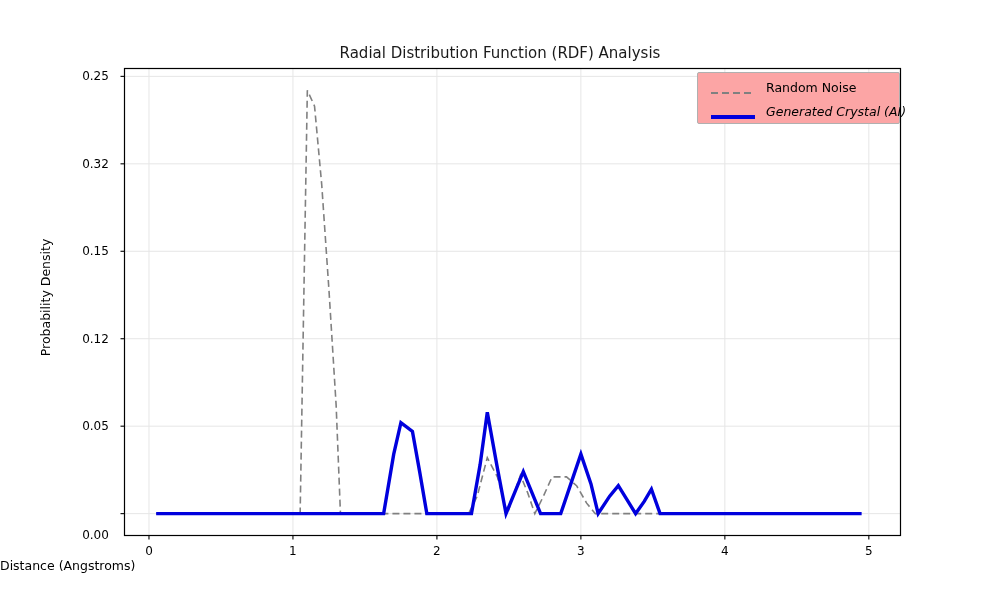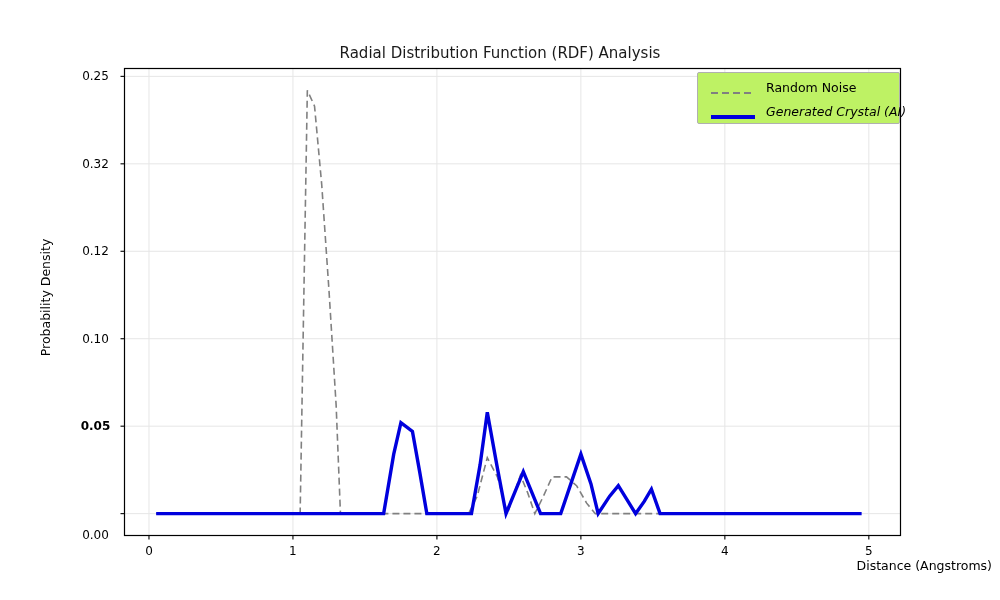--- a/index.html
+++ b/index.html
@@ -8,30 +8,30 @@
     font-family:"DejaVu Sans","Liberation Sans",sans-serif;
     overflow:hidden;
   }
   #figure{position:relative;width:1000px;height:600px;background:#ffffff;}
   #plot-svg{position:absolute;left:0;top:0;width:1000px;height:600px;}
   .txt{position:absolute;color:#000000;white-space:nowrap;}
   #chart-title{
     left:0;top:44px;width:1000px;text-align:center;
     font-size:15px;color:#1a1a1a;
   }
-  #xlabel{left:0;top:558px;width:992px;text-align:right;font-size:12.5px;}
+  #xlabel{left:0;top:558px;width:992px;text-align:left;font-size:12.5px;}
   #ylabel{
     left:-155px;top:290px;width:400px;text-align:center;font-size:12.5px;
     transform:rotate(-90deg);transform-origin:center center;
   }
   .tick-x{font-size:12px;text-align:center;transform:translateX(-50%);}
   .tick-y{font-size:12px;text-align:center;transform:translateY(-50%);}
   #legend-box{
     position:absolute;left:697px;top:72px;width:203px;height:52px;
-    background:#bef264;border:1px solid #b0b0b0;border-radius:2px;
+    background:#fca5a5;border:1px solid #b0b0b0;border-radius:2px;
     box-sizing:border-box;
   }
   .legend-row{position:absolute;left:8px;height:22px;}
   .legend-label{
     position:absolute;left:60px;top:50%;transform:translateY(-50%);
     font-size:12.5px;color:#000000;white-space:nowrap;
   }
   .legend-swatch{position:absolute;left:4px;top:50%;width:46px;}
 </style>
 </head>
@@ -80,23 +80,23 @@
   <div id="xticks-layer">
       <div class="txt tick-x" style="left: 148.975px; top: 543.5px;">0</div>
       <div class="txt tick-x" style="left: 292.945px; top: 543.5px;">1</div>
       <div class="txt tick-x" style="left: 436.916px; top: 543.5px;">2</div>
       <div class="txt tick-x" style="left: 580.886px; top: 543.5px;">3</div>
       <div class="txt tick-x" style="left: 724.856px; top: 543.5px;">4</div>
       <div class="txt tick-x" style="left: 868.827px; top: 543.5px;">5</div>
     </div>
   <div id="yticks-layer">
       <div class="txt tick-y" style="left: 74.5px; width: 42px; top: 535px;">0.00</div>
-      <div class="txt tick-y" style="left: 74.5px; width: 42px; top: 426.184px; font-weight: bold;">0.05</div>
-      <div class="txt tick-y" style="left: 74.5px; width: 42px; top: 338.73px;">0.10</div>
-      <div class="txt tick-y" style="left: 74.5px; width: 42px; top: 251.277px;">0.12</div>
+      <div class="txt tick-y" style="left: 74.5px; width: 42px; top: 426.184px;">0.05</div>
+      <div class="txt tick-y" style="left: 74.5px; width: 42px; top: 338.73px;">0.12</div>
+      <div class="txt tick-y" style="left: 74.5px; width: 42px; top: 251.277px;">0.15</div>
       <div class="txt tick-y" style="left: 74.5px; width: 42px; top: 163.824px;">0.32</div>
       <div class="txt tick-y" style="left: 74.5px; width: 42px; top: 76.3708px;">0.25</div>
     </div>
 
   <div class="txt" id="xlabel">Distance (Angstroms)</div>
   <div class="txt" id="ylabel">Probability Density</div>
 
   <div id="legend-box">
     <div class="legend-row" style="top:3px;width:190px;">
       <svg class="legend-swatch" height="12" viewBox="0 0 46 12">

